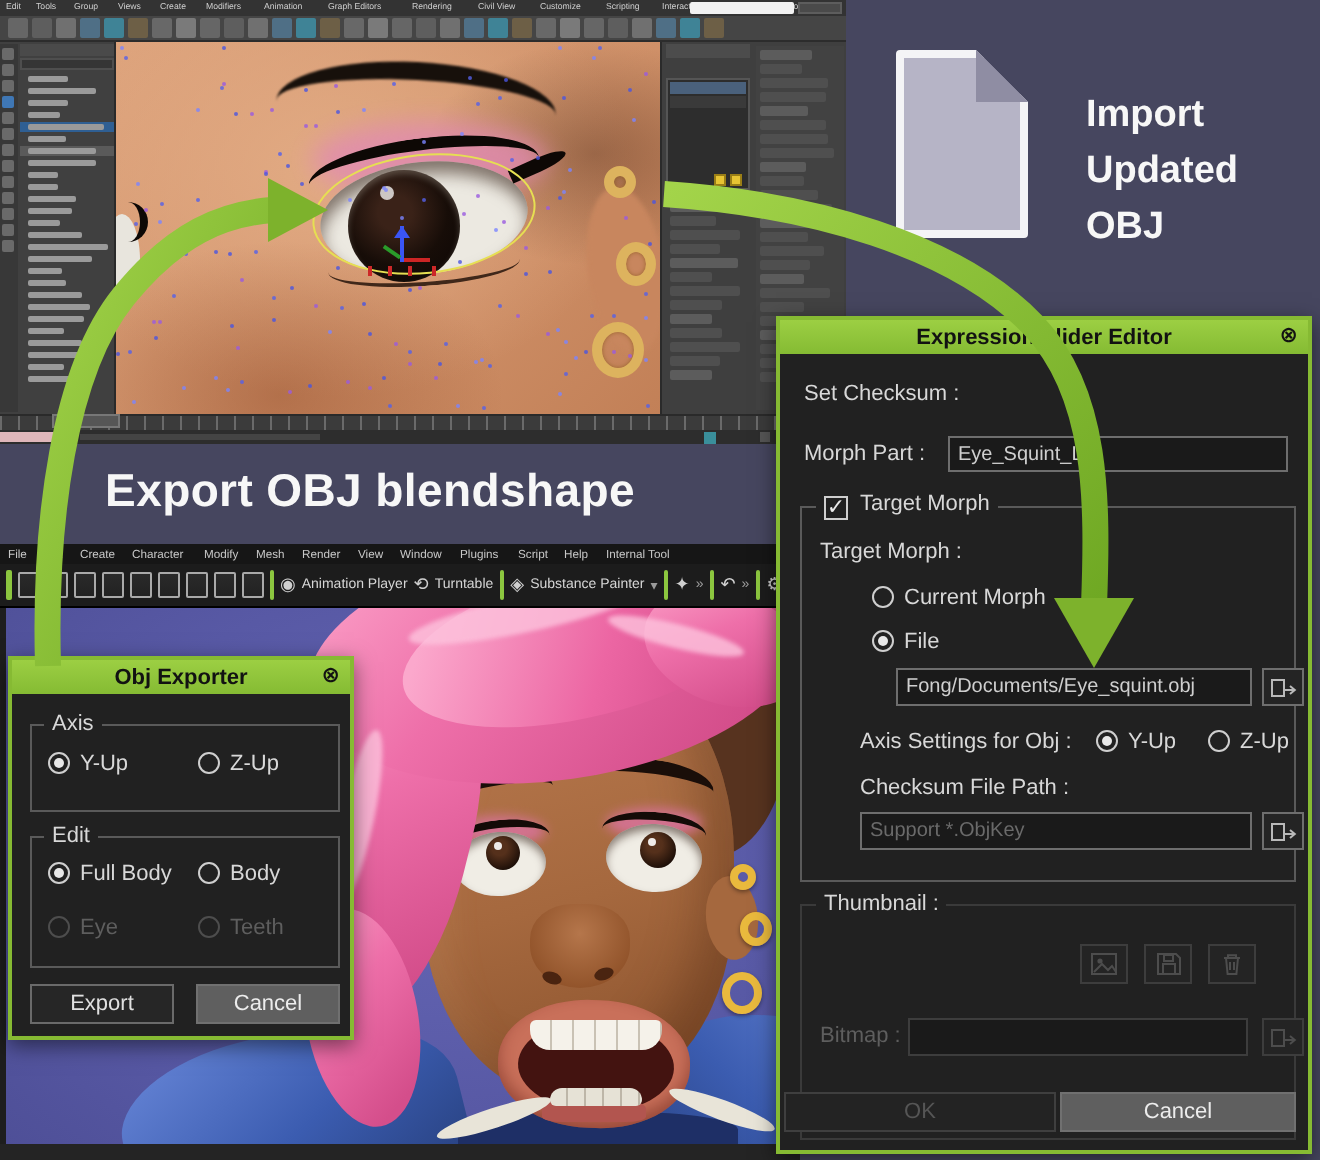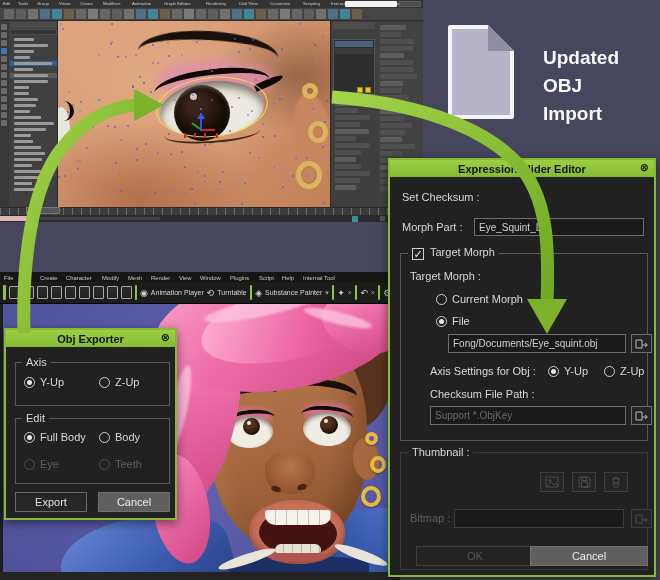--- a/index.html
+++ b/index.html
@@ -554,28 +554,29 @@
     <div class="abs" id="max-tslider"></div>
     <div class="abs" id="max-status"></div>
     <div class="abs" id="max-pink"></div>
     <div class="abs" id="max-stbars"></div>
     <div class="abs stbtn" style="left:380px;"></div>
     <div class="abs stbtn" style="left:388px;"></div>
     <div class="abs stbtn" style="left:396px;"></div>
     <div class="abs" id="stteal"></div>
   </div>
 
+  <div class="abs" id="export-caption">Export OBJ blendshape</div>
 
   <div class="abs" id="obj-doc">
     <div class="abs" id="obj-fold"></div>
     <div class="abs" id="obj-fold2"></div>
   </div>
   <div class="abs" id="import-caption">
+    <div>Import</div>
     <div>Updated OBJ</div>
-    <div>Import</div>
   </div>
 
   <div class="abs" id="cc-window">
     <div class="abs" id="cc-menubar">
         <span class="cc-menu">File</span>
         <span class="cc-menu">Edit</span>
         <span class="cc-menu">Create</span>
         <span class="cc-menu">Character</span>
         <span class="cc-menu">Modify</span>
         <span class="cc-menu">Mesh</span>
@@ -772,21 +773,21 @@
     </div>
     <span class="abs glabel gdim" style="left:20px;top:352px;">Bitmap :</span>
     <div class="abs ginput dim" style="left:64px;top:349px;width:170px;height:19px;"></div>
     <div class="ibtn dis" style="left:241px;top:349px;width:21px;height:19px;">
       <svg width="14" height="12" viewBox="0 0 14 12">
           <path d="M1 2 h6 v8 h-6 z" fill="none" stroke="#4d4d4d"></path>
           <path d="M7 7 h5 M10 5 l2.4 2 L10 9" fill="none" stroke="#4d4d4d"></path>
         </svg>
     </div>
 
-    <div class="btn dis" style="left:26px;top:386px;width:118px;height:20px;justify-content:center;">
+    <div class="btn dis" style="left:2px;top:386px;width:136px;height:20px;justify-content:center;">
         <span>OK</span>
       </div>
     <div class="btn gray" style="left:140px;top:386px;width:118px;height:20px;">
         <span>Cancel</span>
       </div>
   </div>
 
   <svg class="abs" id="arrow-layer" viewBox="0 0 660 580">
     <defs>
       <linearGradient id="ag" x1="0" y1="0" x2="1" y2="1">

